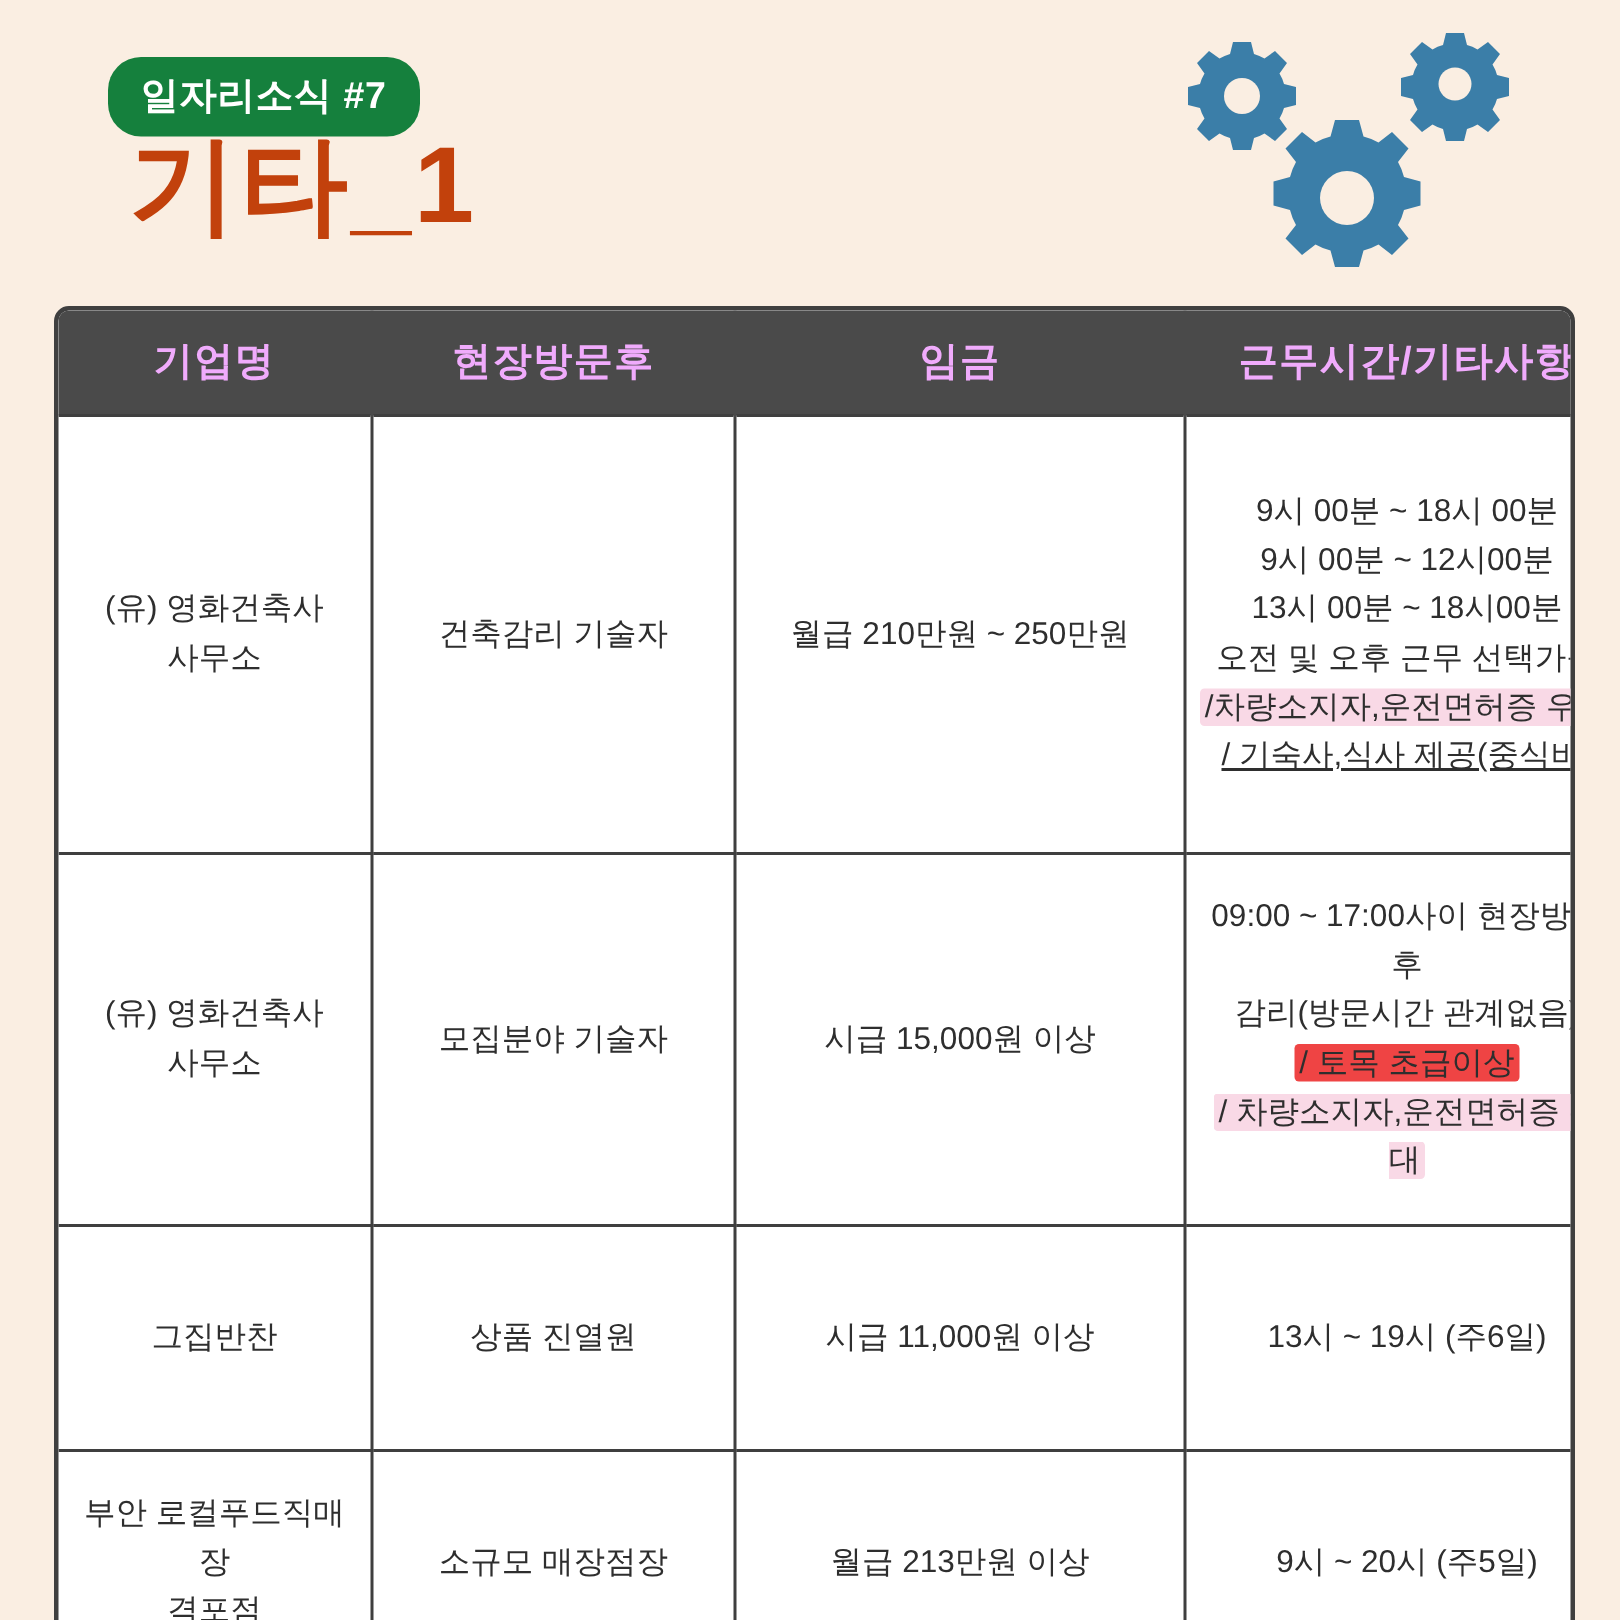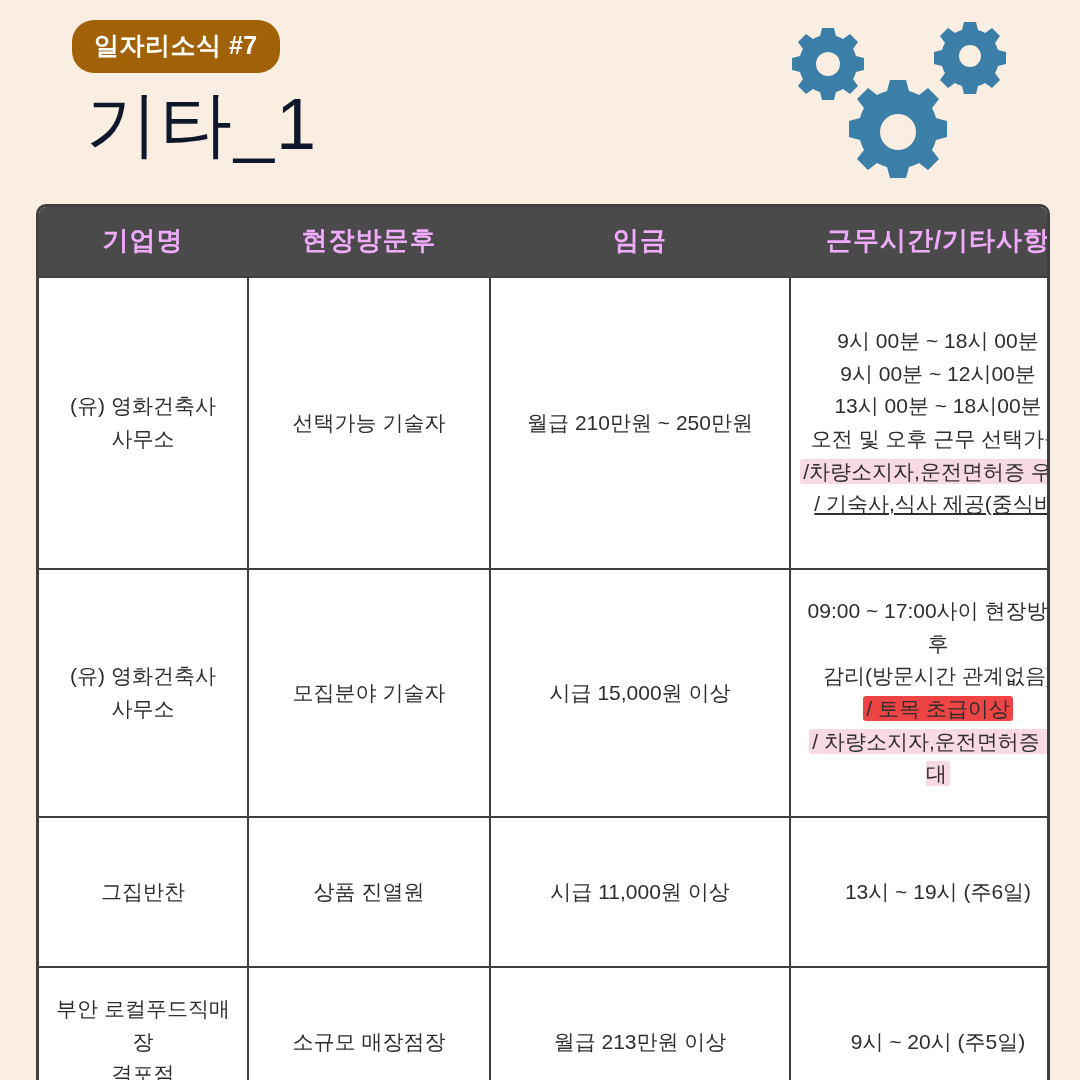--- a/index.html
+++ b/index.html
@@ -18,37 +18,37 @@
   
   .header {
     position: absolute;
     top: 0; left: 0;
     width: 1080px;
     height: 200px;
   }
   .badge {
     position: absolute;
     left: 72px;
-    top: 20px;
-    background: #a16207;
+    top: 38px;
+    background: #15803d;
     color: #ffffff;
     font-size: 25px;
     font-weight: bold;
     letter-spacing: 0.5px;
     padding: 9px 22px 11px 22px;
     border-radius: 22px;
     white-space: nowrap;
   }
   .title {
     position: absolute;
     left: 86px;
     top: 88px;
     font-size: 72px;
-    font-weight: normal;
-    color: #0f172a;
+    font-weight: bold;
+    color: #c2410c;
     letter-spacing: 2px;
     line-height: 1;
   }
 
   
   .gears {
     position: absolute;
     right: 60px;
     top: 18px;
     width: 240px;
@@ -158,21 +158,21 @@
         <th class="col4">근무시간/기타사항</th>
       </tr>
     </thead>
     <tbody>
 
       <tr class="row-tall">
         <td>
           <span class="cell-line">(유) 영화건축사</span>
           <span class="cell-line">사무소</span>
         </td>
-        <td>선택가능 기술자</td>
+        <td>건축감리 기술자</td>
         <td>월급 210만원 ~ 250만원</td>
         <td>
           <span class="cell-line">9시 00분 ~ 18시 00분</span>
           <span class="cell-line">9시 00분 ~ 12시00분</span>
           <span class="cell-line">13시 00분 ~ 18시00분</span>
           <span class="cell-line">오전 및 오후 근무 선택가능</span>
           <span class="cell-line"><span class="hl-pink">/차량소지자,운전면허증 우대</span></span>
           <span class="cell-line underline">/ 기숙사,식사 제공(중식비)</span>
         </td>
       </tr>

